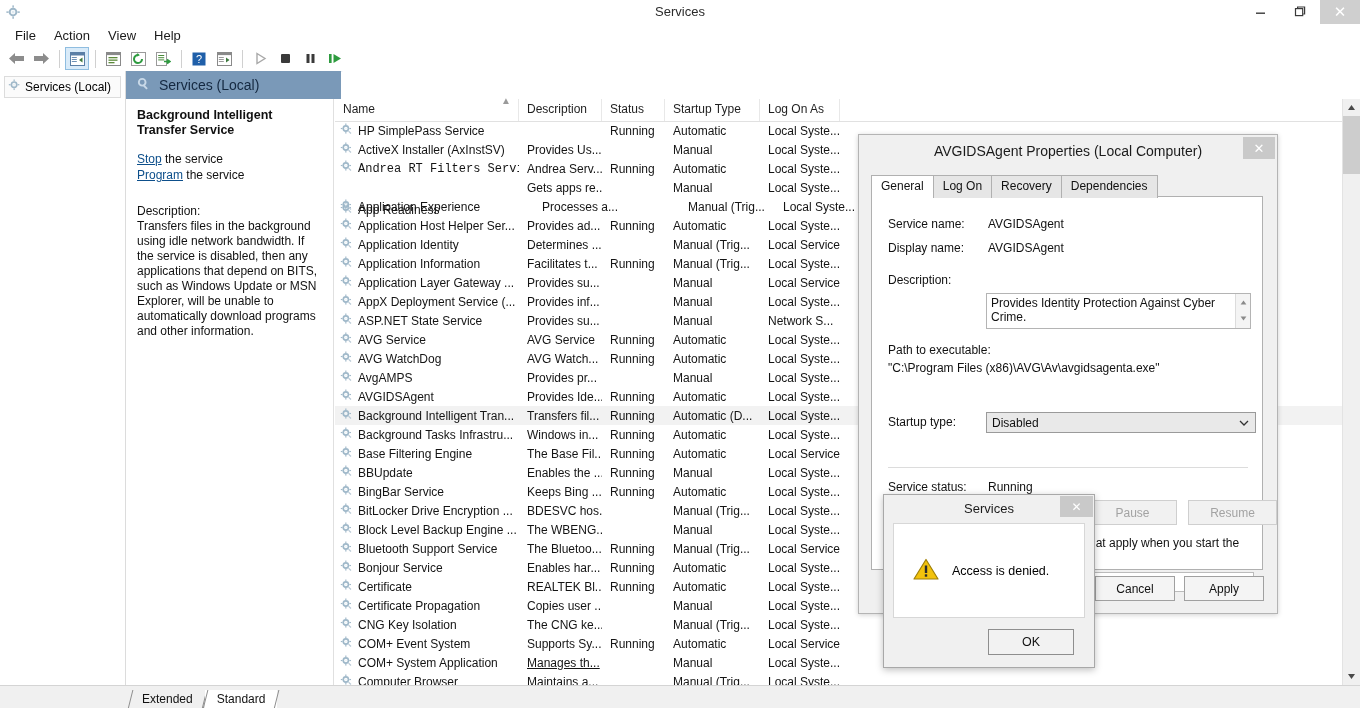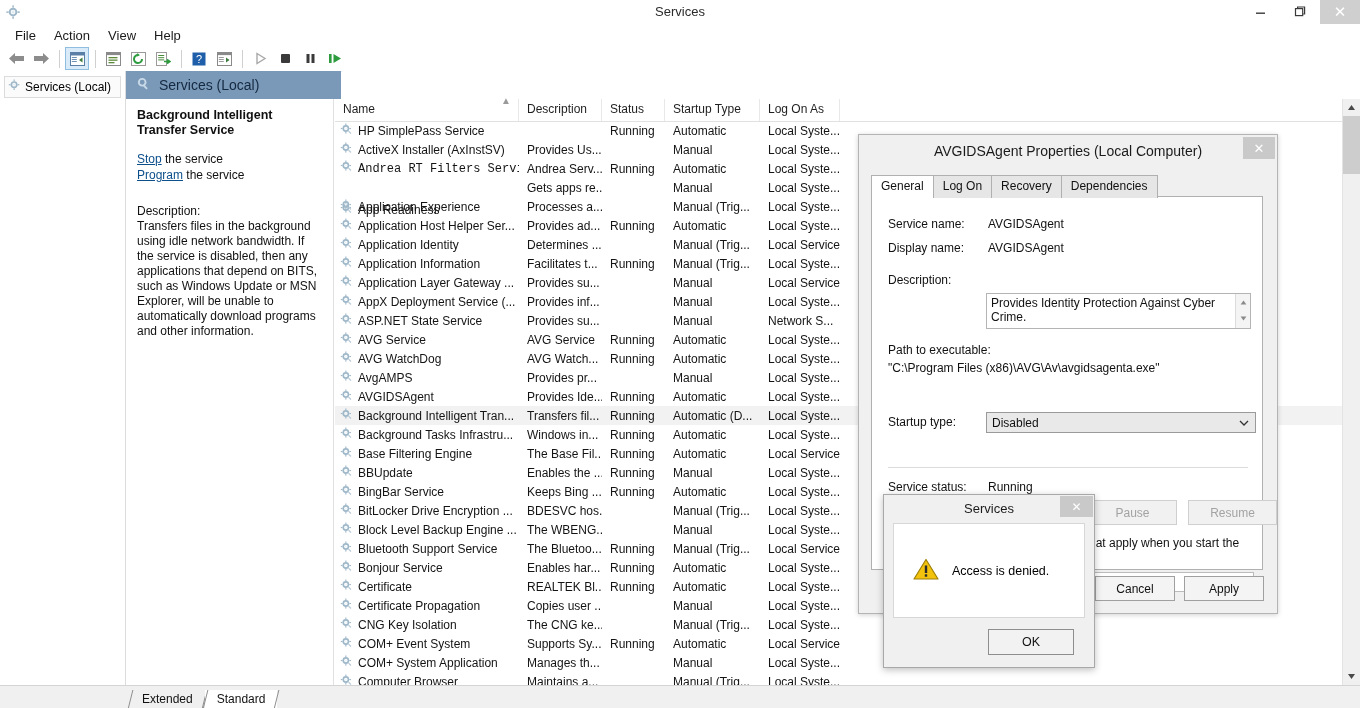--- a/index.html
+++ b/index.html
@@ -485,21 +485,21 @@
                   <circle cx="7.2" cy="6.8" r="3.2" fill="none" stroke="#9fb8c9" stroke-width="2"></circle>
                   <circle cx="7.2" cy="6.8" r="1.3" fill="#eef4f8"></circle>
                   <rect x="6.5" y="0.6" width="1.4" height="2" fill="#9fb8c9"></rect>
                   <rect x="6.5" y="11" width="1.4" height="2" fill="#9fb8c9"></rect>
                   <rect x="1" y="6.1" width="2" height="1.4" fill="#9fb8c9"></rect>
                   <rect x="11.5" y="6.1" width="2" height="1.4" fill="#9fb8c9"></rect>
                   <path d="M10.5 10 l3 3" stroke="#b8c9d6" stroke-width="1.6"></path>
                 </svg></span>
               <span>Application Experience</span>
             </div>
-            <div class="cell c-other" style="width: 83px;">Processes a...</div>
+            <div class="cell c-other" style="width: 83px; margin-left: 15px;">Processes a...</div>
             <div class="cell c-other" style="width: 63px;"></div>
             <div class="cell c-other" style="width: 95px;">Manual (Trig...</div>
             <div class="cell c-other" style="width: 80px;">Local Syste...</div>
           </div>
           <div class="row">
             <div class="cell c-name" style="width: 184px;">
               <span><svg class="svc-ico" viewBox="0 0 16 16">
                   <circle cx="7.2" cy="6.8" r="3.2" fill="none" stroke="#9fb8c9" stroke-width="2"></circle>
                   <circle cx="7.2" cy="6.8" r="1.3" fill="#eef4f8"></circle>
                   <rect x="6.5" y="0.6" width="1.4" height="2" fill="#9fb8c9"></rect>
@@ -917,21 +917,21 @@
                   <circle cx="7.2" cy="6.8" r="3.2" fill="none" stroke="#9fb8c9" stroke-width="2"></circle>
                   <circle cx="7.2" cy="6.8" r="1.3" fill="#eef4f8"></circle>
                   <rect x="6.5" y="0.6" width="1.4" height="2" fill="#9fb8c9"></rect>
                   <rect x="6.5" y="11" width="1.4" height="2" fill="#9fb8c9"></rect>
                   <rect x="1" y="6.1" width="2" height="1.4" fill="#9fb8c9"></rect>
                   <rect x="11.5" y="6.1" width="2" height="1.4" fill="#9fb8c9"></rect>
                   <path d="M10.5 10 l3 3" stroke="#b8c9d6" stroke-width="1.6"></path>
                 </svg></span>
               <span>COM+ System Application</span>
             </div>
-            <div class="cell c-other" style="width: 83px;">Manages th...</div>
+            <div class="cell c-other" style="width: 83px; text-decoration: underline;">Manages th...</div>
             <div class="cell c-other" style="width: 63px;"></div>
             <div class="cell c-other" style="width: 95px;">Manual</div>
             <div class="cell c-other" style="width: 80px;">Local Syste...</div>
           </div>
           <div class="row">
             <div class="cell c-name" style="width: 184px;">
               <span><svg class="svc-ico" viewBox="0 0 16 16">
                   <circle cx="7.2" cy="6.8" r="3.2" fill="none" stroke="#9fb8c9" stroke-width="2"></circle>
                   <circle cx="7.2" cy="6.8" r="1.3" fill="#eef4f8"></circle>
                   <rect x="6.5" y="0.6" width="1.4" height="2" fill="#9fb8c9"></rect>

